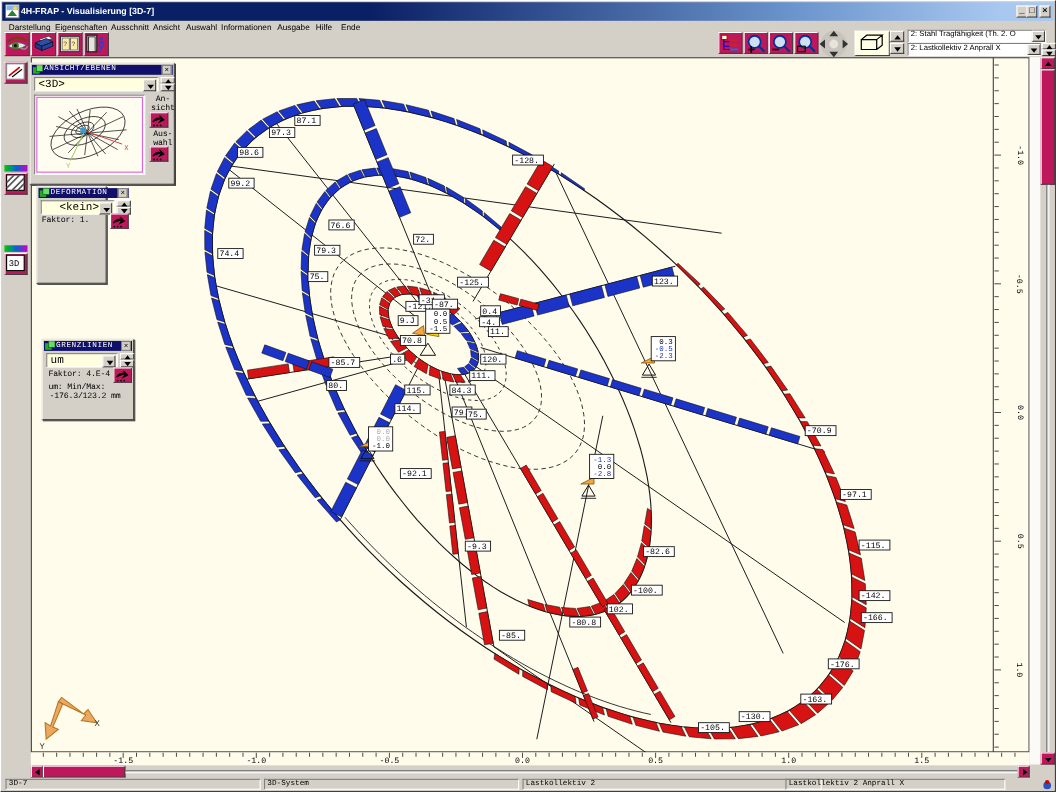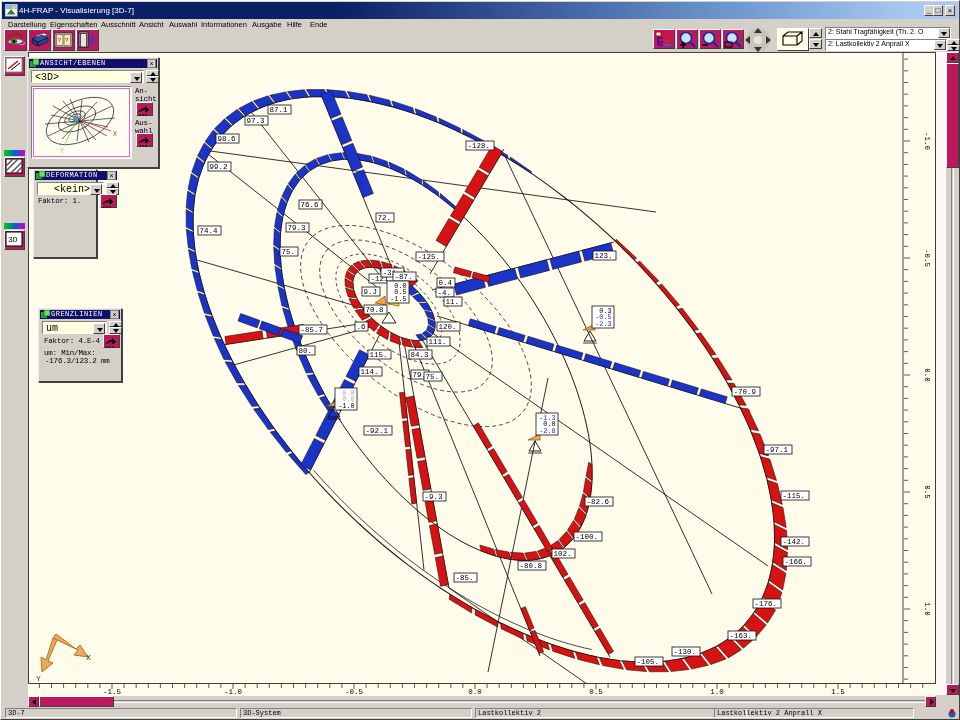--- a/index.html
+++ b/index.html
@@ -1,18 +1,18 @@
 <!DOCTYPE html>
 <html><head><meta charset="utf-8"><style>
 *{margin:0;padding:0;box-sizing:border-box}
 body{width:960px;height:720px;overflow:hidden;font-family:"Liberation Sans",sans-serif;background:#d4d0c8;position:relative}
 .raised{border-top:1px solid #fff;border-left:1px solid #fff;border-right:1px solid #404040;border-bottom:1px solid #404040}
 .sunken{border-top:1px solid #808080;border-left:1px solid #808080;border-right:1px solid #fff;border-bottom:1px solid #fff}
 .abs{position:absolute}
-.titlebar{left:2px;top:2px;width:956px;height:17px;background:linear-gradient(90deg,#0a2064 0%,#0a2064 35%,#6a94cc 75%,#a8c8f0 95%);color:#fff;font-weight:normal;font-size:8px}
+.titlebar{left:2px;top:2px;width:956px;height:17px;background:linear-gradient(90deg,#0a2064 0%,#0a2064 35%,#6a94cc 75%,#a8c8f0 95%);color:#fff;font-weight:bold;font-size:8px}
 .tbtn{position:absolute;width:10px;height:11px;top:3px;background:#d4d0c8;border-top:1px solid #fff;border-left:1px solid #fff;border-right:1px solid #404040;border-bottom:1px solid #404040;font-size:8px;line-height:9px;text-align:center;color:#000;font-family:"Liberation Mono",monospace}
 .menu{left:2px;top:19px;width:956px;height:14px;background:#d4d0c8;font-size:7.5px;color:#000}
 .menu span{position:absolute;top:1px}
 .combo{position:absolute;background:#fff;font-size:7px;color:#000}
 .panel{position:absolute;background:#d4d0c8;border:1px solid #404040;border-top:1px solid #f0ede6;border-left:1px solid #f0ede6;box-shadow:1px 1px 0 #404040}
 .ptitle{height:9px;background:#10106a;margin:1px;position:relative}
 .ptitle .txt{position:absolute;left:11px;top:0px;color:#fff;font-size:7px;font-family:"Liberation Mono",monospace;font-weight:normal;letter-spacing:0.5px}
 .pcombo{position:absolute;background:#ffffe0;border-top:1px solid #808080;border-left:1px solid #808080;border-right:1px solid #fff;border-bottom:1px solid #fff;font-size:10px;font-family:"Liberation Mono",monospace;color:#000}
 .ptext{position:absolute;font-size:7.5px;font-family:"Liberation Mono",monospace;color:#000;letter-spacing:-0.2px}
 .spin{position:absolute;width:13px}
@@ -726,28 +726,28 @@
 <line x1="17" y1="26" x2="74" y2="38"></line>
           <line x1="36" y1="10" x2="55" y2="53"></line>
 </g>
 <line x1="43" y1="30" x2="77" y2="42" stroke="#d04040" stroke-width="0.9"></line>
 <text x="79" y="47" font-size="6.5" fill="#d04040" font-family="Liberation Mono">X</text>
 <line x1="43" y1="30" x2="30" y2="57" stroke="#9c5" stroke-width="0.9"></line>
 <text x="26" y="64" font-size="6.5" fill="#9c5" font-family="Liberation Mono">Y</text>
 <rect x="39" y="27" width="5" height="5" fill="#49c"></rect>
 </svg>
     </div>
-    <div class="ptext" style="left:107px;top:29px;width:26px;text-align:left">An-<br>sicht</div>
+    <div class="ptext" style="left:107px;top:29px;width:26px;text-align:center">An-<br>sicht</div>
     <div class="icobtn" style="left:108px;top:44px;width:17px;height:14px"><svg width="13" height="11" viewBox="0 0 13 11">
         <path d="M2 6 Q5 1 10 3 L8 0 L12 4 L8 6 L10 3" fill="#000" stroke="#000"></path>
         <circle cx="3" cy="9" r="0.8" fill="#000"></circle>
         <circle cx="6" cy="9" r="0.8" fill="#000"></circle>
         <circle cx="9" cy="9" r="0.8" fill="#000"></circle>
       </svg></div>
-    <div class="ptext" style="left:107px;top:61px;width:26px;text-align:left">Aus-<br>wahl</div>
+    <div class="ptext" style="left:107px;top:61px;width:26px;text-align:center">Aus-<br>wahl</div>
     <div class="icobtn" style="left:108px;top:75px;width:17px;height:14px"><svg width="13" height="11" viewBox="0 0 13 11">
         <path d="M2 6 Q5 1 10 3 L8 0 L12 4 L8 6 L10 3" fill="#000" stroke="#000"></path>
         <circle cx="3" cy="9" r="0.8" fill="#000"></circle>
         <circle cx="6" cy="9" r="0.8" fill="#000"></circle>
         <circle cx="9" cy="9" r="0.8" fill="#000"></circle>
       </svg></div>
   </div>
 <div class="panel" style="left:33px;top:169px;width:64px;height:89px">
     <div class="ptitle" style="width:82px">
       <svg style="position:absolute;left:1px;top:0" width="9" height="9">

